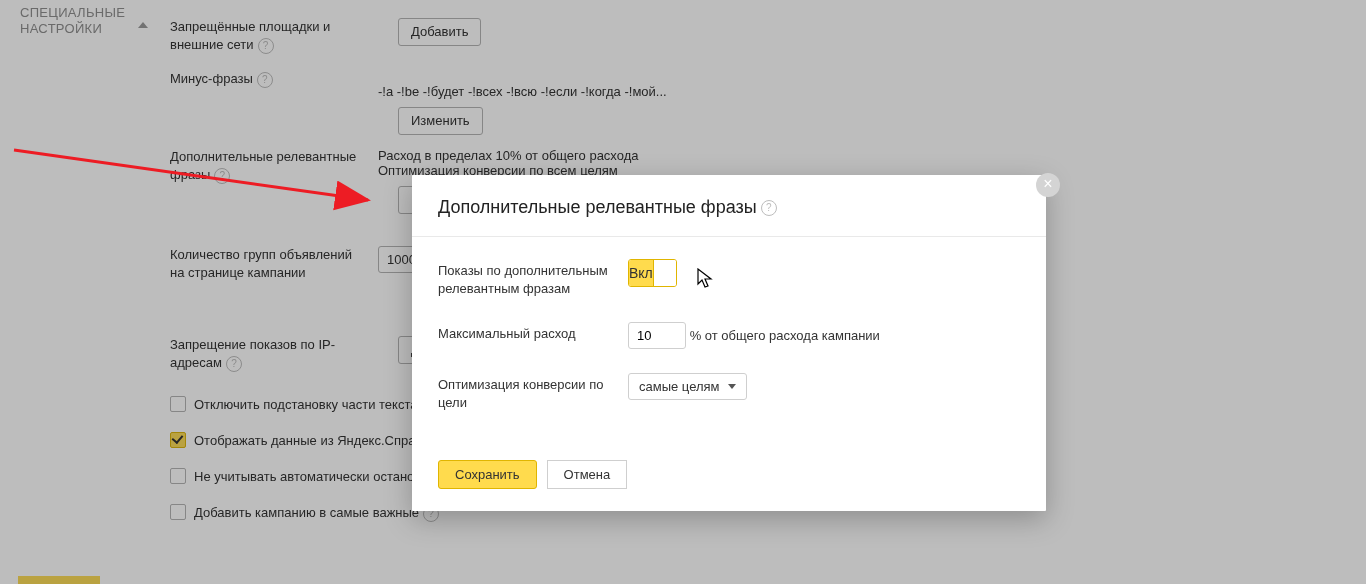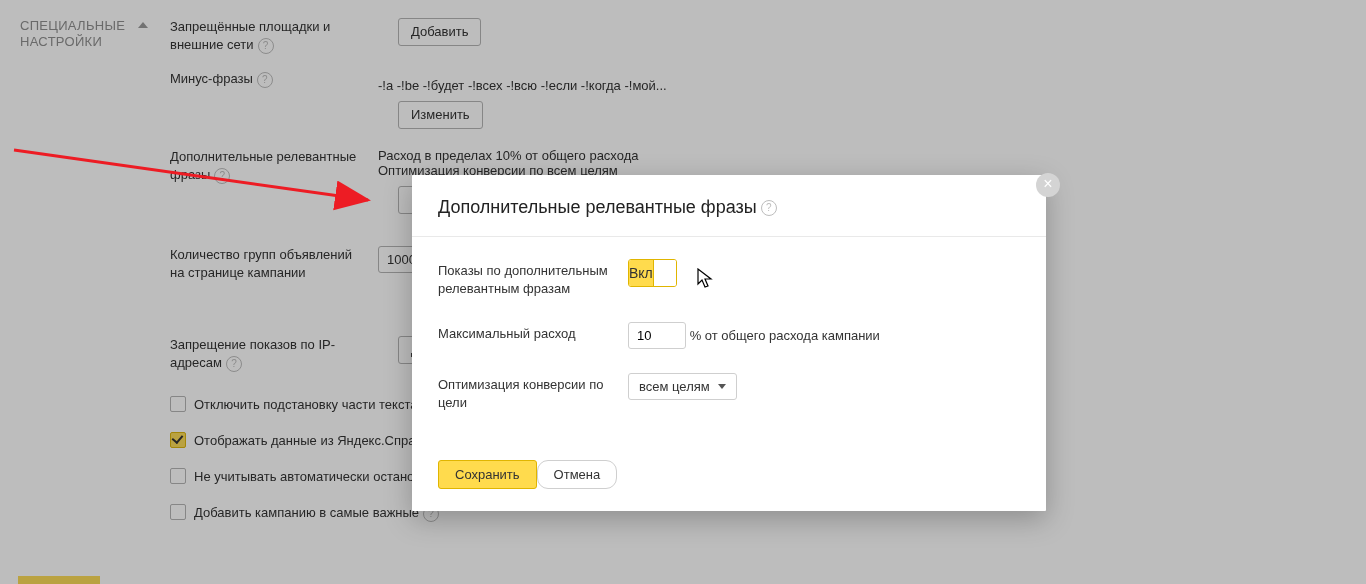--- a/index.html
+++ b/index.html
@@ -24,21 +24,21 @@
     position: absolute;
     left: 0; top: 0;
     width: 1366px;
     height: 584px;
     filter: brightness(0.74) grayscale(0.08);
     background: #fff;
   }
   .sidebar-title {
     position: absolute;
     left: 20px;
-    top: 18px;
+    top: 5px;
     color: #8f8f8f;
     font-size: 13px;
     letter-spacing: 0.3px;
     text-transform: uppercase;
     line-height: 16px;
   }
   .chevron-up {
     position: absolute;
     left: 138px;
     top: 22px;
@@ -223,35 +223,36 @@
   .mselect .caret {
     margin-left: 8px;
     width: 0; height: 0;
     border-left: 4px solid transparent;
     border-right: 4px solid transparent;
     border-top: 5px solid #555;
   }
   .modal-footer {
     padding: 12px 26px 22px 26px;
     display: flex;
+    gap: 10px;
   }
   .btn-primary {
     display: inline-block;
     background: #ffdb4d;
     border: 1px solid #e0b500;
     border-radius: 3px;
     padding: 6px 16px;
     font-size: 13px;
     color: #333;
   }
   .btn-secondary {
     display: inline-block;
     background: #fff;
     border: 1px solid #cfcfcf;
-    border-radius: 11px;
+    border-radius: 0;
     padding: 6px 16px;
     font-size: 13px;
     color: #333;
   }
 
   
   .arrow-svg {
     position: absolute;
     pointer-events: none;
   }
@@ -279,21 +280,21 @@
   <div class="label-col" style="top:18px;">
     <span>Запрещённые площадки и внешние сети</span><span class="help-q">?</span>
   </div>
   <div class="value-col" style="top:18px;">
     <span class="btn">Добавить</span>
   </div>
 
   <div class="label-col" style="top:70px;">
     <span>Минус-фразы</span><span class="help-q">?</span>
   </div>
-  <div class="value-col" style="top:78px;">
+  <div class="value-col" style="top:84px;">
     <div>-!а -!be -!будет -!всех -!всю -!если -!когда -!мой...</div>
     <div style="margin-top:8px;"><span class="btn">Изменить</span></div>
   </div>
 
   <div class="label-col" style="top:148px;">
     <span>Дополнительные релевантные фразы</span><span class="help-q">?</span>
   </div>
   <div class="value-col" style="top:148px;">
     <div>Расход в пределах 10% от общего расхода</div>
     <div>Оптимизация конверсии по всем целям</div>
@@ -357,21 +358,21 @@
       <div class="mlabel">Максимальный расход</div>
       <div class="mvalue">
         <input class="minput" value="10" style="">
         <span class="mhint">% от общего расхода кампании</span>
       </div>
     </div>
     <div class="modal-row" style="margin-bottom:26px;">
       <div class="mlabel">Оптимизация конверсии по цели</div>
       <div class="mvalue">
         <span class="mselect">
-          <span>всем целям</span>
+          <span>самые целям</span>
           <span class="caret"></span>
         </span>
       </div>
     </div>
   </div>
   <div class="modal-footer">
     <span class="btn-primary">Сохранить</span>
     <span class="btn-secondary">Отмена</span>
   </div>
 </div>

